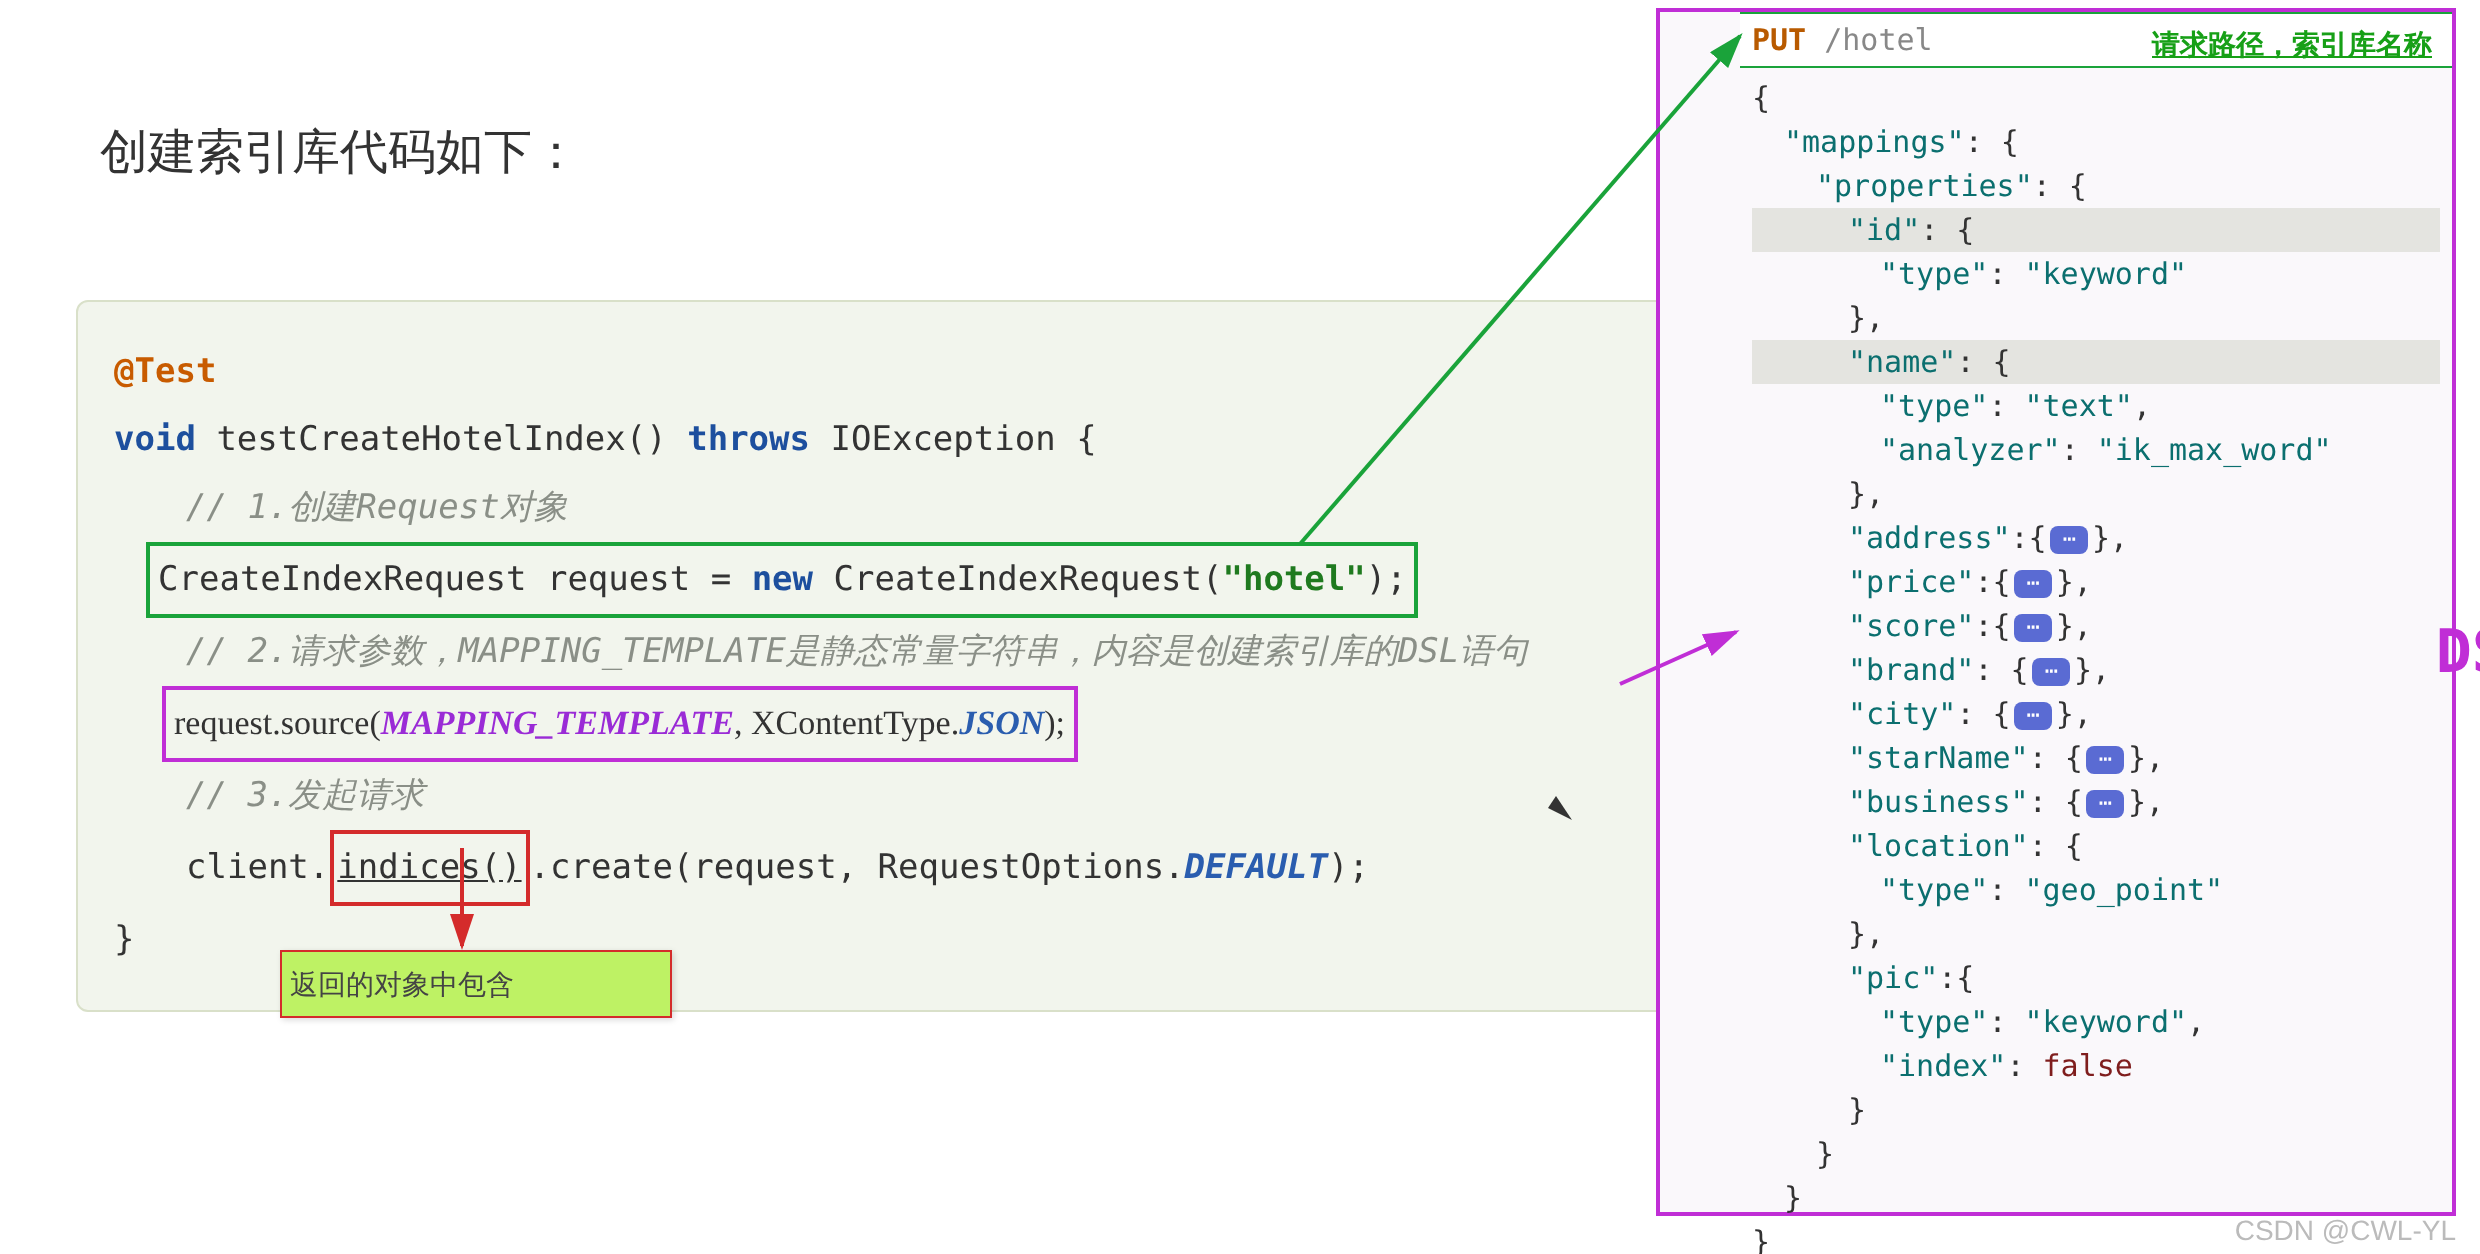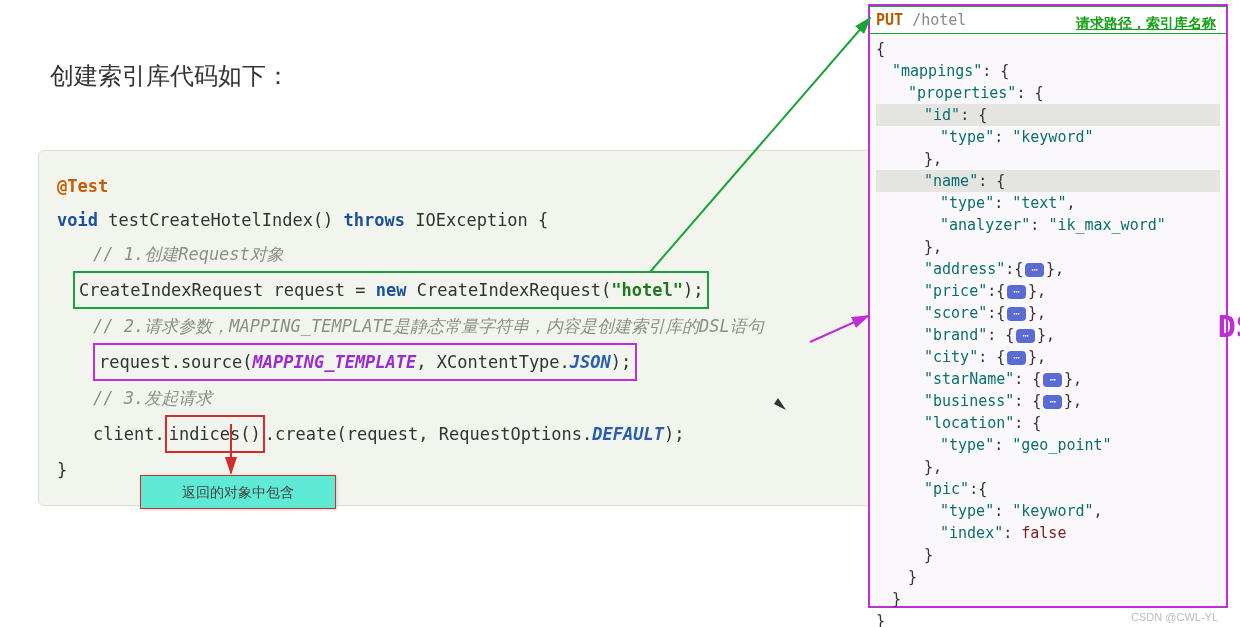--- a/index.html
+++ b/index.html
@@ -43,38 +43,39 @@
   .box-green {
     border: 2px solid #1aa33a;
     padding: 0 4px;
     display: inline-block;
     margin-left: 16px;
   }
   .box-purple {
     border: 2px solid #c02ed6;
     padding: 0 4px;
     display: inline-block;
-    margin-left: 36px;
+    margin-left: 24px;
+    font-family: Liberation Serif, serif;
   }
   .box-red {
     border: 2px solid #d42b2b;
     padding: 0 2px;
     display: inline-block;
+    text-decoration: underline;
   }
   .indent1 { padding-left: 36px; display:inline-block;text-align:right;}
   
   .note-box {
     position: absolute;
     left: 140px;
     top: 475px;
     width: 186px;
     border: 1px solid #d42b2b;
-    background: #5eead4;
+    background: #bef264;
     padding: 6px 4px;
-    text-align: center;
     font-size: 14px;
     color: #444;
     line-height: 20px;
     box-shadow: 1px 1px 3px rgba(0,0,0,0.15);
   }
   svg.arrows {
     position:absolute;
     left:0; top:0;
     width:1240px; height:627px;
     pointer-events:none;
@@ -84,20 +85,21 @@
     position: absolute;
     right: 12px;
     top: 4px;
     width: 356px;
     height: 600px;
     border: 2px solid #c02ed6;
     background: #faf8fb;
     font-family: "Consolas","Menlo",monospace;
     font-size: 15px;
     line-height: 22px;
+    padding-left: 40px;
   }
   .dsl-head {
     border-bottom: 1px solid #1aa33a;
     border-top: 1px solid #1aa33a;
     background:#fff;
     padding: 2px 6px;
   }
   .dsl-head .method { color:#b85a00; font-weight:bold;}
   .dsl-head .path { color:#888;}
   .dsl-head-label {
@@ -130,22 +132,22 @@
     position:absolute;
     right: -2px;
     top: 310px;
     transform: translateX(0);
     color:#c02ed6;
     font-size:30px;
     font-weight:bold;
   }
   .watermark {
     position:absolute;
-    right:22px; bottom:4px;
-    font-size:11px;
+    right:12px; bottom:4px;
+    font-size:14px;
     color:#bbb;
     margin-left:38px;
   }
   .hl-row { background:#e4e4e0; display:inline-block; width:100%; }
   .ind { display:inline-block; }
 </style>
 </head>
 <body>
 
 <div class="title">创建索引库代码如下：</div>

